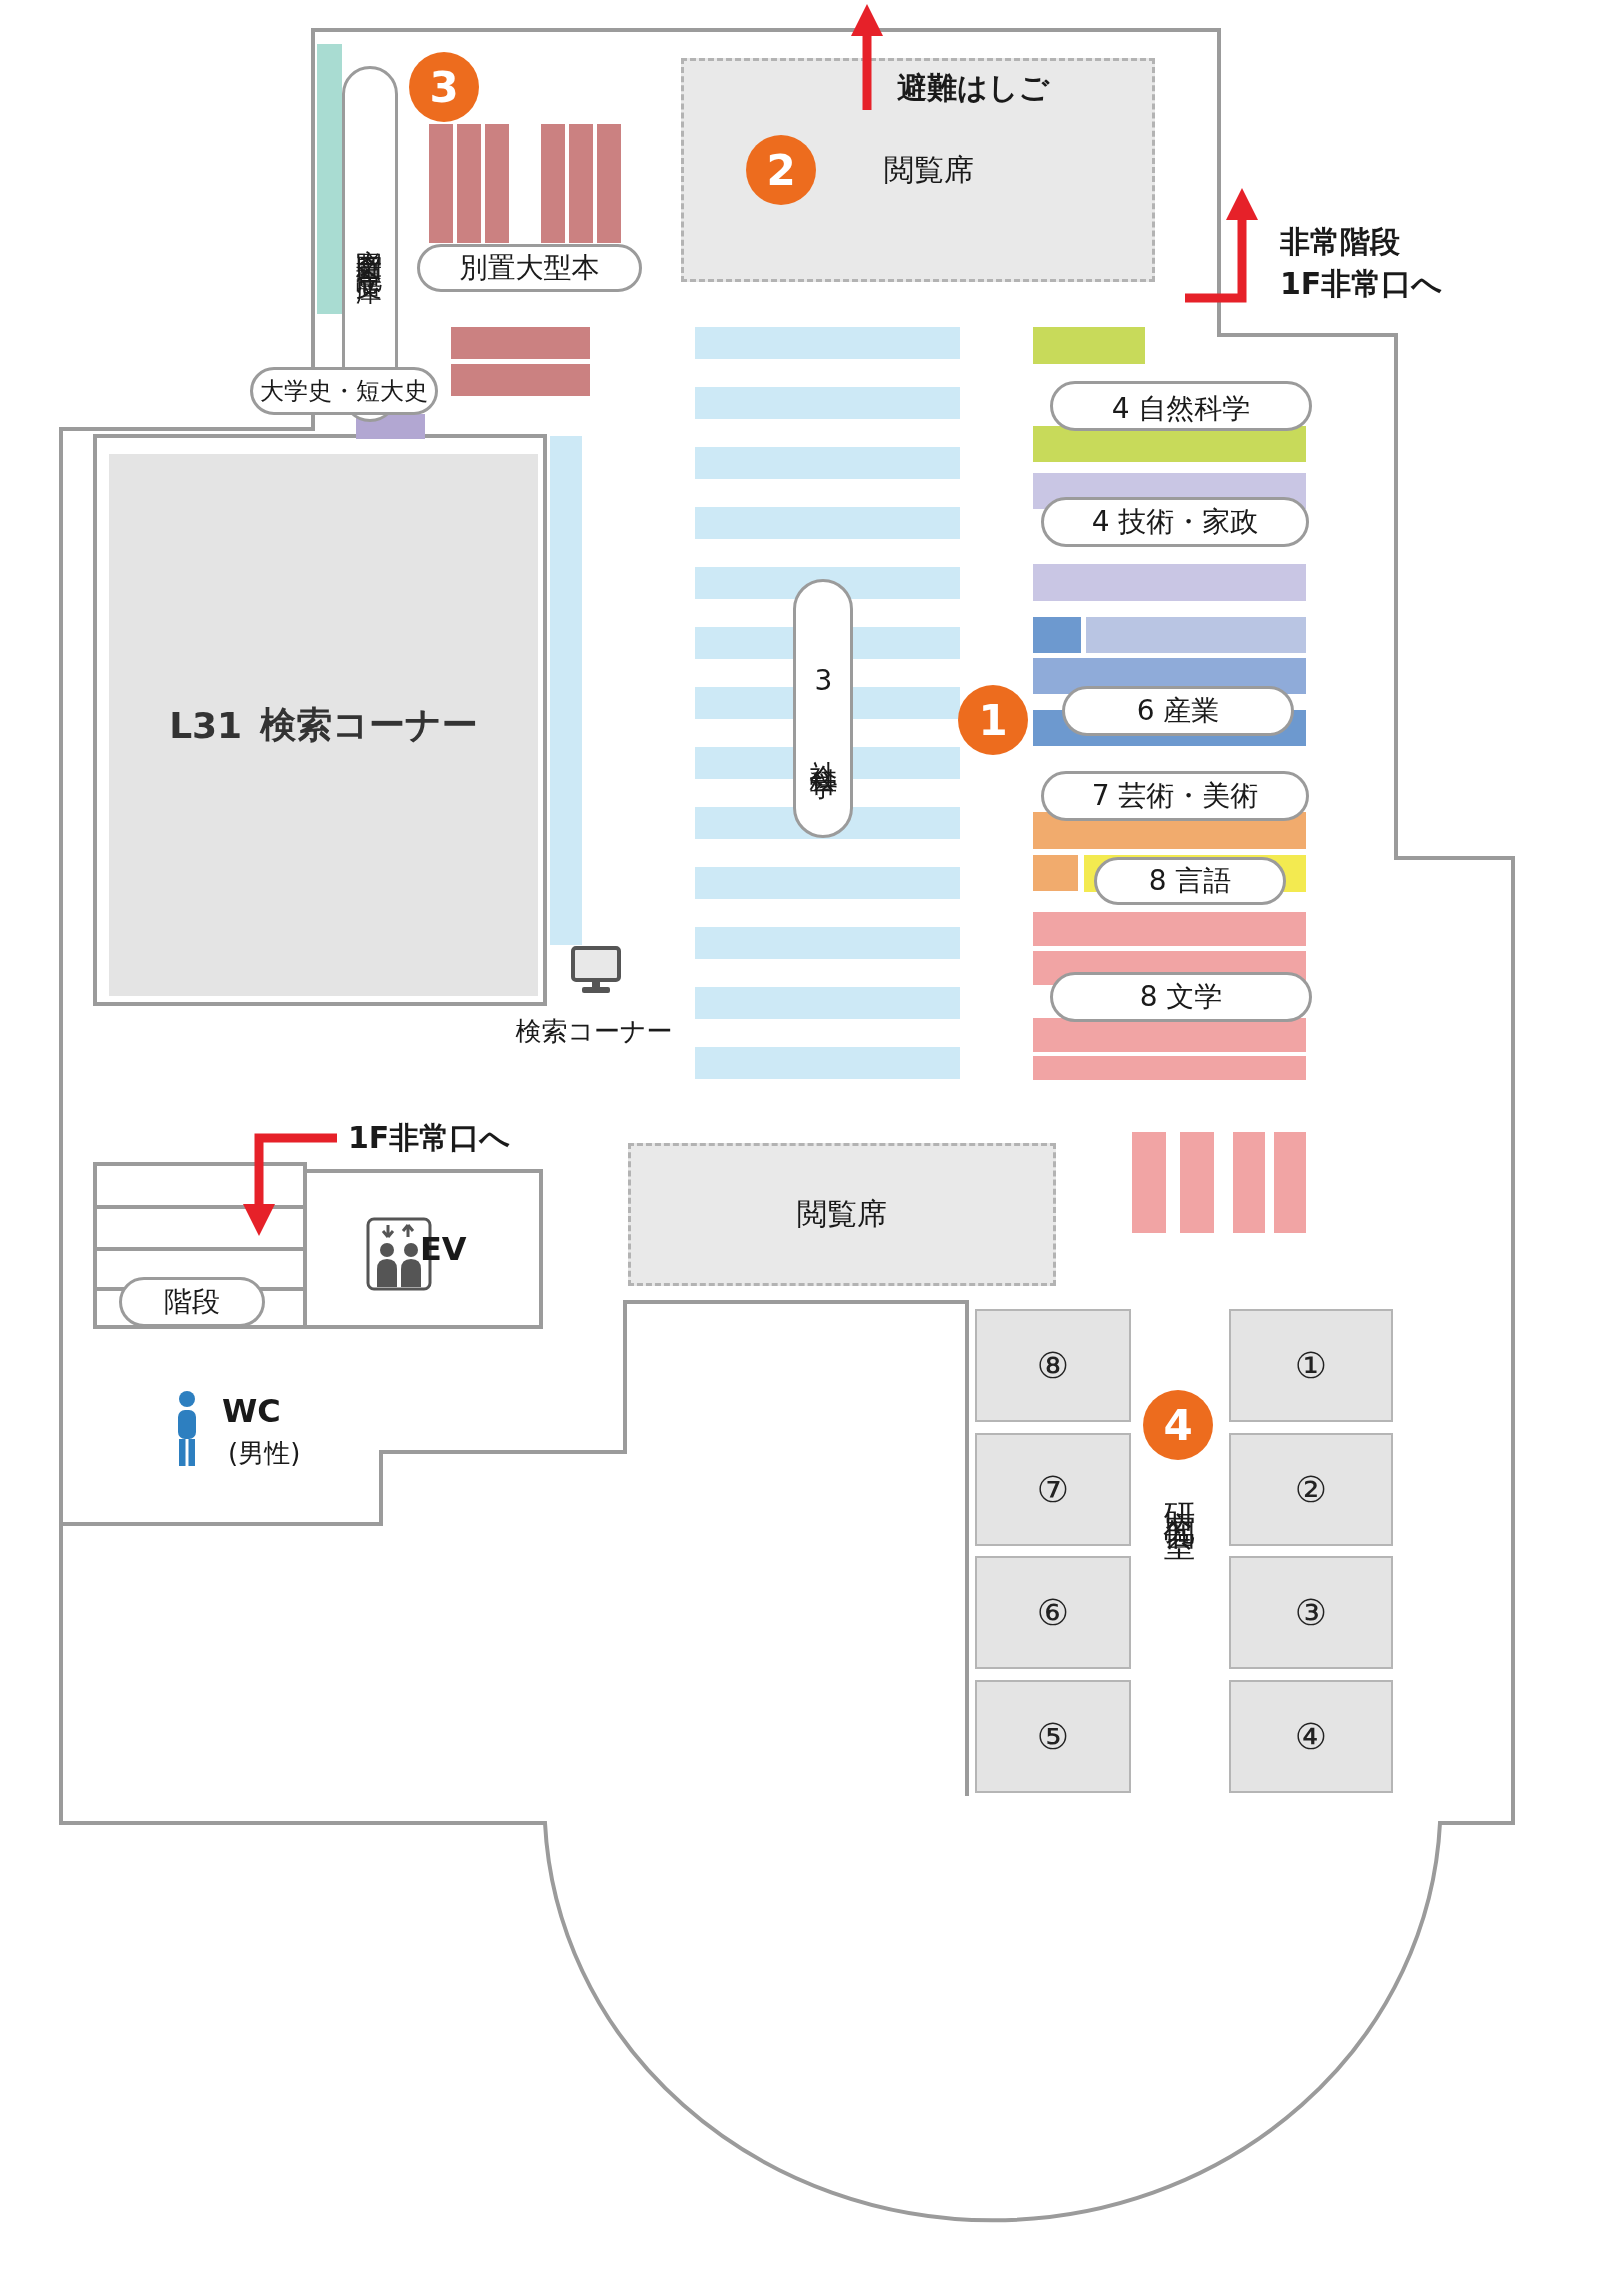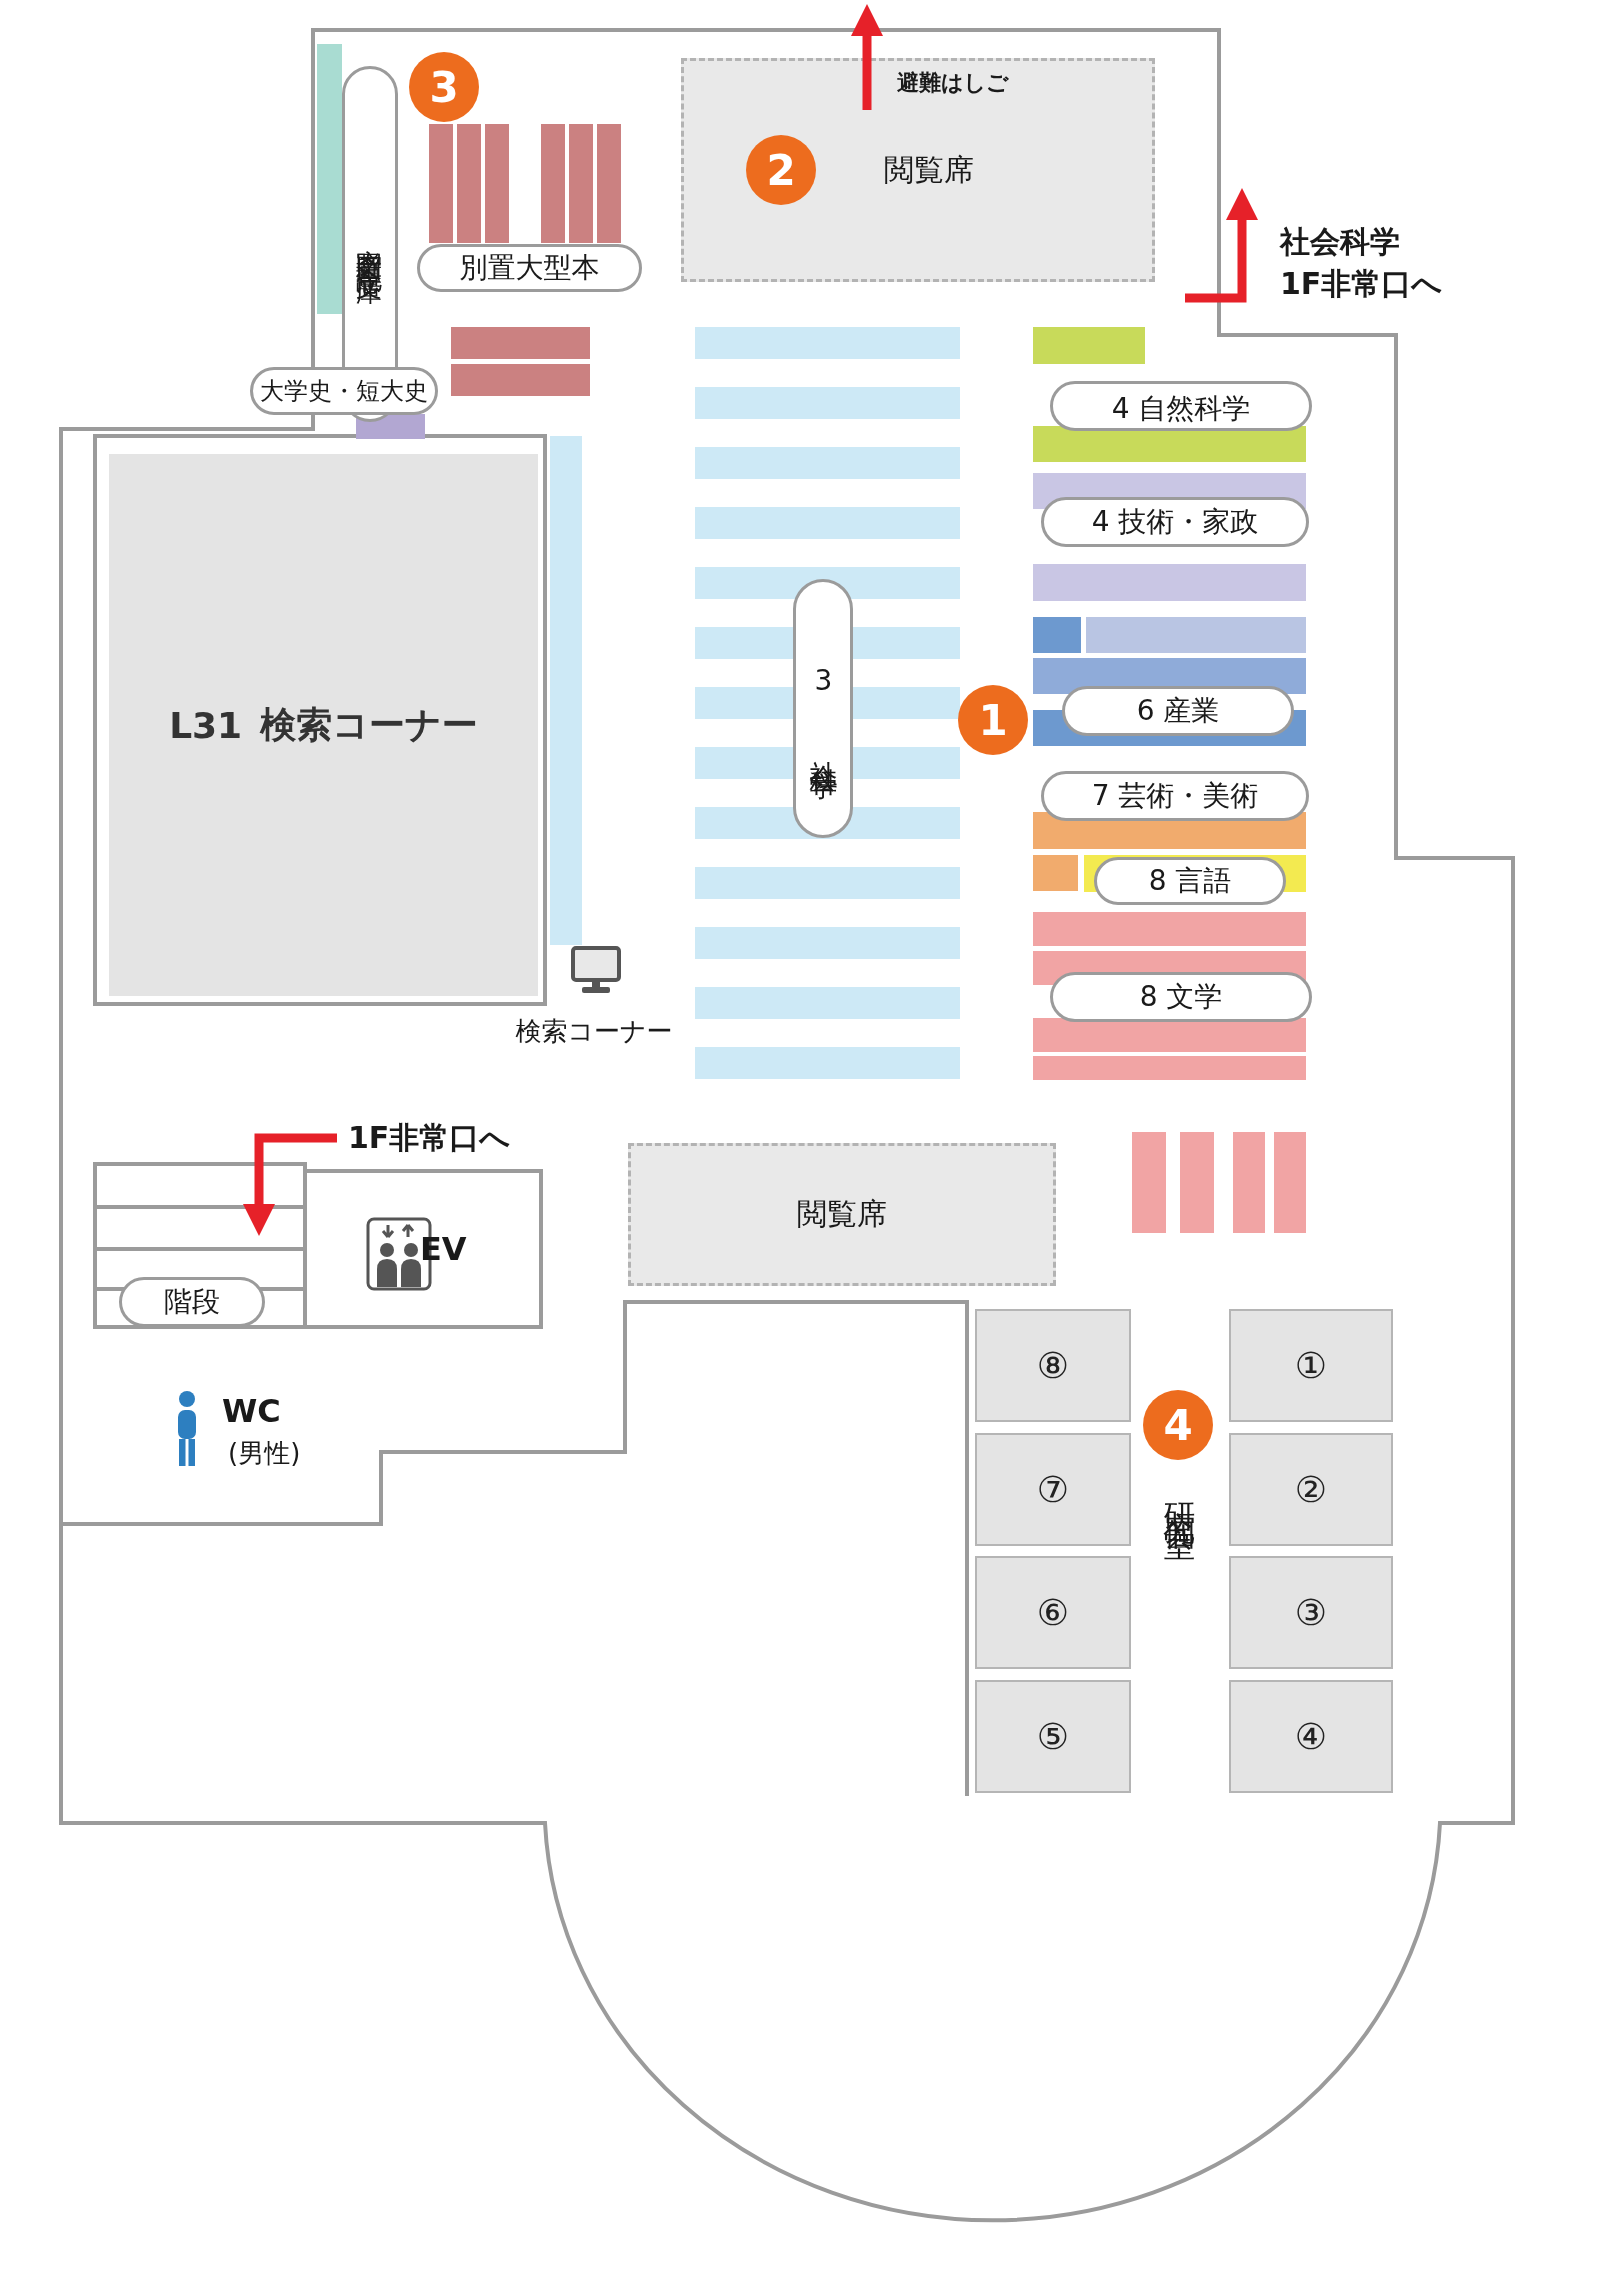--- a/index.html
+++ b/index.html
@@ -80,21 +80,21 @@
   <div class="bar c-purple" style="left:356px;top:414px;width:69px;height:25px;"></div>
 
   <div class="grayroom lecture" style="left:109px;top:454px;width:429px;height:542px;">
     <span>L31</span>
     <span>検索コーナー</span>
   </div>
   <div class="bar c-blue" style="left:550px;top:436px;width:32px;height:509px;"></div>
 
   <div class="dashedroom" style="left:681px;top:58px;width:468px;height:218px;"></div>
   <div class="label" style="left:884px;top:150px;font-size:30px;font-weight:500;line-height:40px;">閲覧席</div>
-  <div class="label" style="left:897px;top:68px;font-size:22px;font-weight:600;">避難はしご</div>
+  <div class="label" style="left:897px;top:68px;font-size:30px;font-weight:600;">避難はしご</div>
   <div class="badge" style="left:746px;top:135px;">2</div>
 
   <div class="bar c-blue" style="left:695px;top:327px;width:265px;height:32px;"></div>
   <div class="bar c-blue" style="left:695px;top:387px;width:265px;height:32px;"></div>
   <div class="bar c-blue" style="left:695px;top:447px;width:265px;height:32px;"></div>
   <div class="bar c-blue" style="left:695px;top:507px;width:265px;height:32px;"></div>
   <div class="bar c-blue" style="left:695px;top:567px;width:265px;height:32px;"></div>
   <div class="bar c-blue" style="left:695px;top:627px;width:265px;height:32px;"></div>
   <div class="bar c-blue" style="left:695px;top:687px;width:265px;height:32px;"></div>
   <div class="bar c-blue" style="left:695px;top:747px;width:265px;height:32px;"></div>
@@ -209,21 +209,21 @@
       <span>③</span>
     </div>
   <div class="roombox" style="left:1229px;top:1680px;width:160px;height:109px;">
       <span>④</span>
     </div>
   <div class="label vtext" style="left:1158px;top:1478px;font-size:32px;font-weight:500;letter-spacing:8px;">研究個室</div>
   <div class="badge" style="left:1143px;top:1390px;">4</div>
 
   <div class="badge" style="left:409px;top:52px;">3</div>
 
-  <div class="label" style="left:1280px;top:222px;font-size:30px;font-weight:700;">社会科学</div>
+  <div class="label" style="left:1280px;top:222px;font-size:30px;font-weight:700;">非常階段</div>
   <div class="label" style="left:1280px;top:264px;font-size:30px;font-weight:700;">1F非常口へ</div>
 
   <svg class="layer" style="z-index:7;" width="1600" height="2276" viewBox="0 0 1600 2276">
     <g>
       <line class="arrow" x1="867" y1="110" x2="867" y2="32"></line>
       <polygon class="arrowhead" points="851,36 883,36 867,4"></polygon>
     </g>
     <g>
       <path class="arrow" d="M1185 298 H1242 V216"></path>
       <polygon class="arrowhead" points="1226,220 1258,220 1242,188"></polygon>

